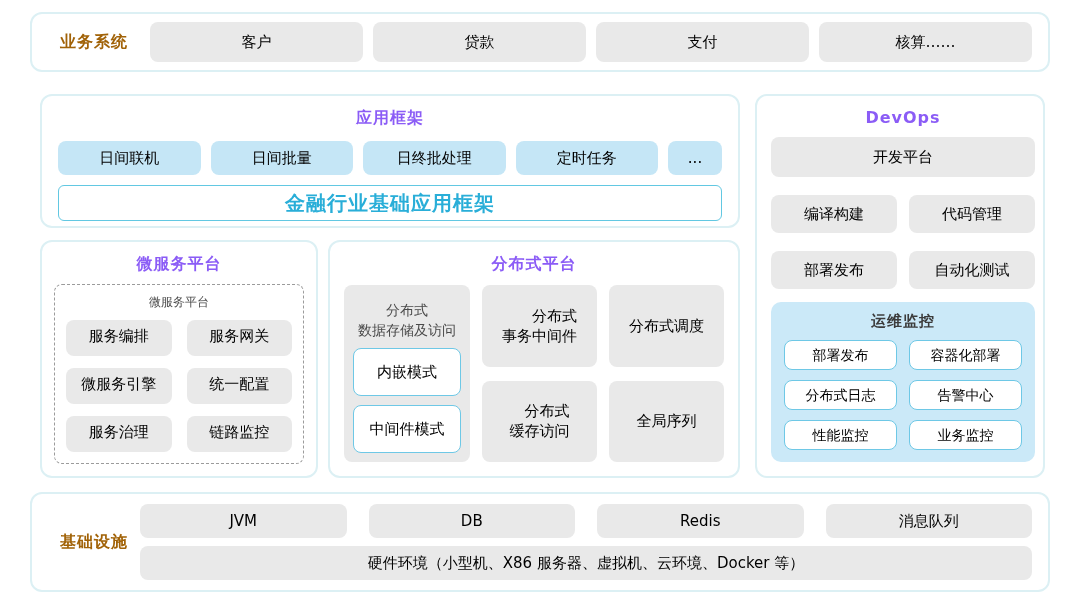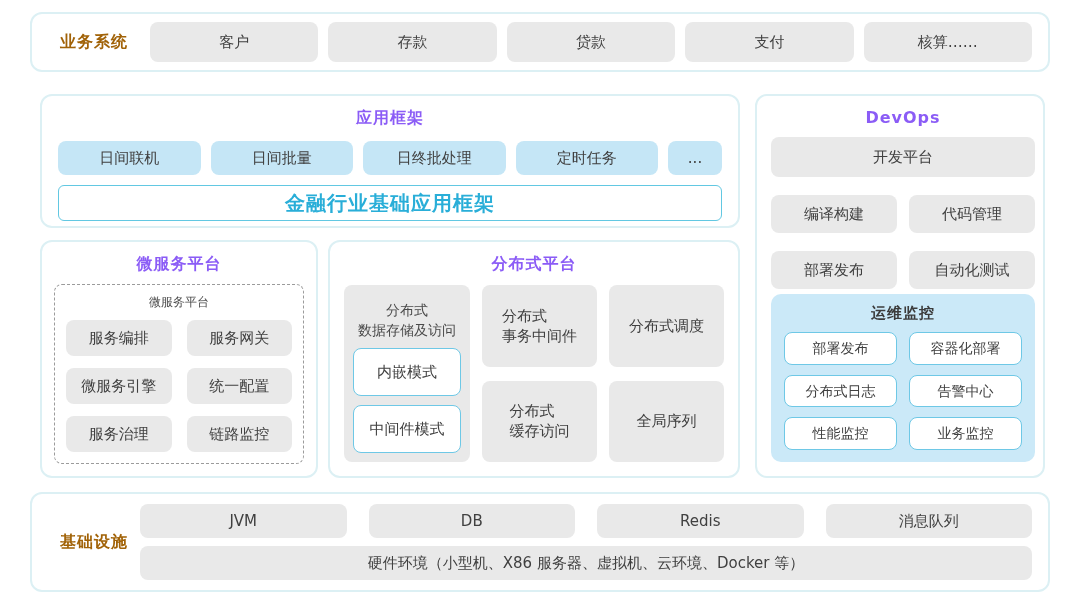--- a/index.html
+++ b/index.html
@@ -24,22 +24,22 @@
     text-align: center;
     font-size: 16px;
     font-weight: bold;
     color: #a16207;
     letter-spacing: 1px;
   }
   .chip {
     background: #e9e9e9;
     border-radius: 8px;
     display: flex; align-items: center; justify-content: center;
-    font-size: 15px; color: #404040;
-    text-align: left;
+    font-size: 15px; color: #000000;
+    text-align: right;
     line-height: 1.35;
   }
   .chip-blue { background: #c5e6f6; }
   .chip-white {
     background: #ffffff;
     border: 1.5px solid #6ec8e6;
   }
   .pre { white-space: pre-line; }
 
   
@@ -110,20 +110,21 @@
     font-size: 12px;
     color: #4a4a4a;
     margin-bottom: 9px;
   }
   .ms-grid {
     flex: 1;
     display: grid;
     grid-template-columns: 1fr 1fr;
     grid-template-rows: 1fr 1fr 1fr;
     gap: 12px 15px;
+    font-family: Liberation Mono, monospace;
   }
   .ms-grid .chip { font-size: 15px; }
 
   
   .dp-panel {
     flex: 1;
     padding: 12px 14px 14px 14px;
     display: flex; flex-direction: column;
   }
   .dp-body { flex: 1; display: flex; gap: 12px; margin-top: 10px; }
@@ -160,21 +161,21 @@
   .devops-panel {
     flex: 1;
     padding: 12px 8px 14px 14px;
     display: flex; flex-direction: column;
   }
   .devops-dev { margin-top: 10px; height: 40px; }
   .devops-row { display: flex; gap: 12px; margin-top: 18px; }
   .devops-row .chip { flex: 1; height: 38px; }
   .ops-box {
     flex: 1;
-    margin-top: 5px;
+    margin-top: 13px;
     background: #cbe9f8;
     border-radius: 10px;
     padding: 10px 13px 12px 13px;
     display: flex; flex-direction: column;
   }
   .ops-title {
     text-align: center;
     font-size: 15px;
     font-weight: bold;
     color: #3c3c3c;
@@ -206,21 +207,20 @@
   .infra-hw { height: 34px; font-size: 15px; }
 </style>
 </head>
 <body>
 
 <div class="page">
 
   <div class="panel top-bar">
     <div class="side-label">业务系统</div>
     <div class="chip">客户</div>
-    <div class="chip">存款</div>
     <div class="chip">贷款</div>
     <div class="chip">支付</div>
     <div class="chip">核算……</div>
   </div>
 
   <div class="middle">
 
     <div class="left-col">
 
       <div class="panel af-panel">

